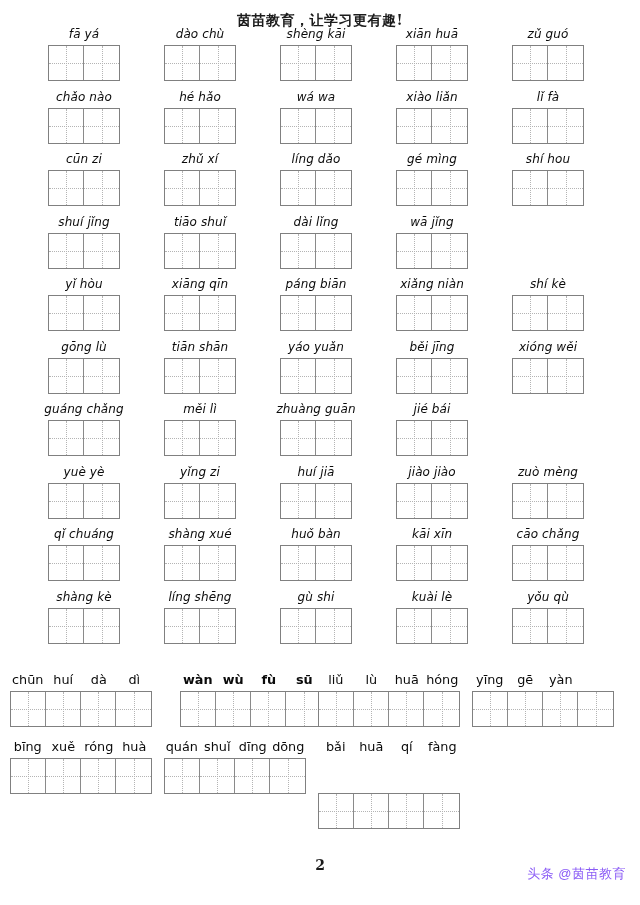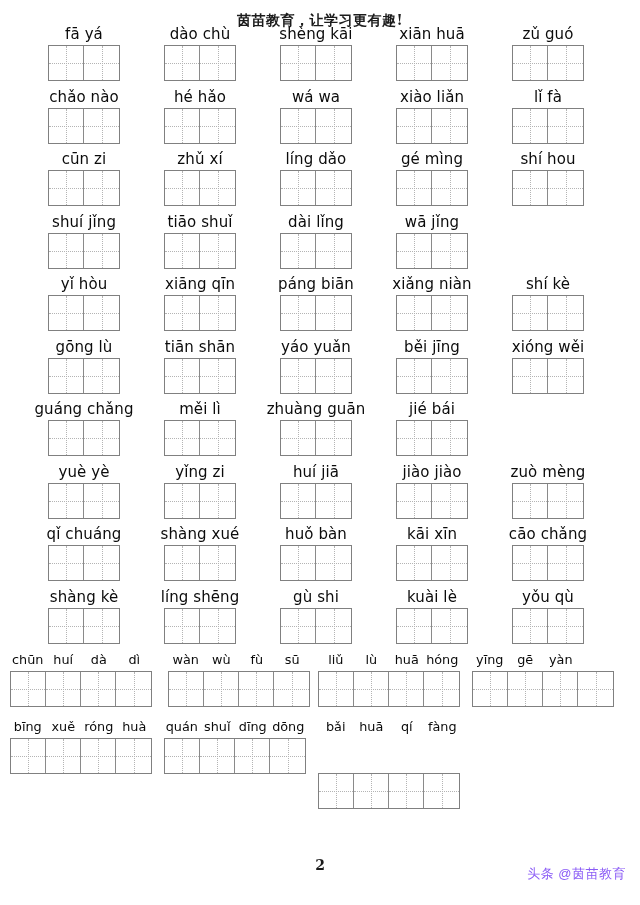--- a/index.html
+++ b/index.html
@@ -48,26 +48,27 @@
     flex: 0 0 116px;
     display: flex;
     flex-direction: column;
     align-items: center;
     justify-content: flex-start;
   }
   .word-cell.empty { visibility: hidden; }
 
   .pinyin {
     font-family: "DejaVu Sans", "Liberation Sans", sans-serif;
-    font-size: 15px;
+    font-size: 12px;
     color: #0b0b0b;
     line-height: 17px;
     height: 19px;
     white-space: nowrap;
     letter-spacing: 0.1px;
+    font-style: italic;
   }
 
   
   .tzg {
     display: flex;
     border: 1px solid #808080;
     background: #ffffff;
     box-sizing: content-box;
   }
   .tzg .cell {
@@ -103,20 +104,21 @@
   .idiom-row {
     position: relative;
     height: 67px;
     padding: 0;
   }
   .idiom-group {
     position: absolute;
     display: flex;
     flex-direction: column;
     align-items: center;
+    margin-top: 20px;
   }
   .idiom-pinyin {
     font-family: "DejaVu Sans", "Liberation Sans", sans-serif;
     font-size: 12.8px;
     color: #0b0b0b;
     line-height: 17px;
     height: 20px;
     white-space: nowrap;
     display: flex;
     justify-content: space-between;
@@ -541,21 +543,21 @@
             <span>dà</span>
             <span>dì</span>
           </div>
           <div class="tzg tzg4">
             <div class="cell"></div>
             <div class="cell"></div>
             <div class="cell"></div>
             <div class="cell"></div>
           </div>
         </div>
-        <div class="idiom-group" style="left: 168px;">
+        <div class="idiom-group" style="left: 180px; font-weight: bold;">
           <div class="idiom-pinyin">
             <span>wàn</span>
             <span>wù</span>
             <span>fù</span>
             <span>sū</span>
           </div>
           <div class="tzg tzg4">
             <div class="cell"></div>
             <div class="cell"></div>
             <div class="cell"></div>

